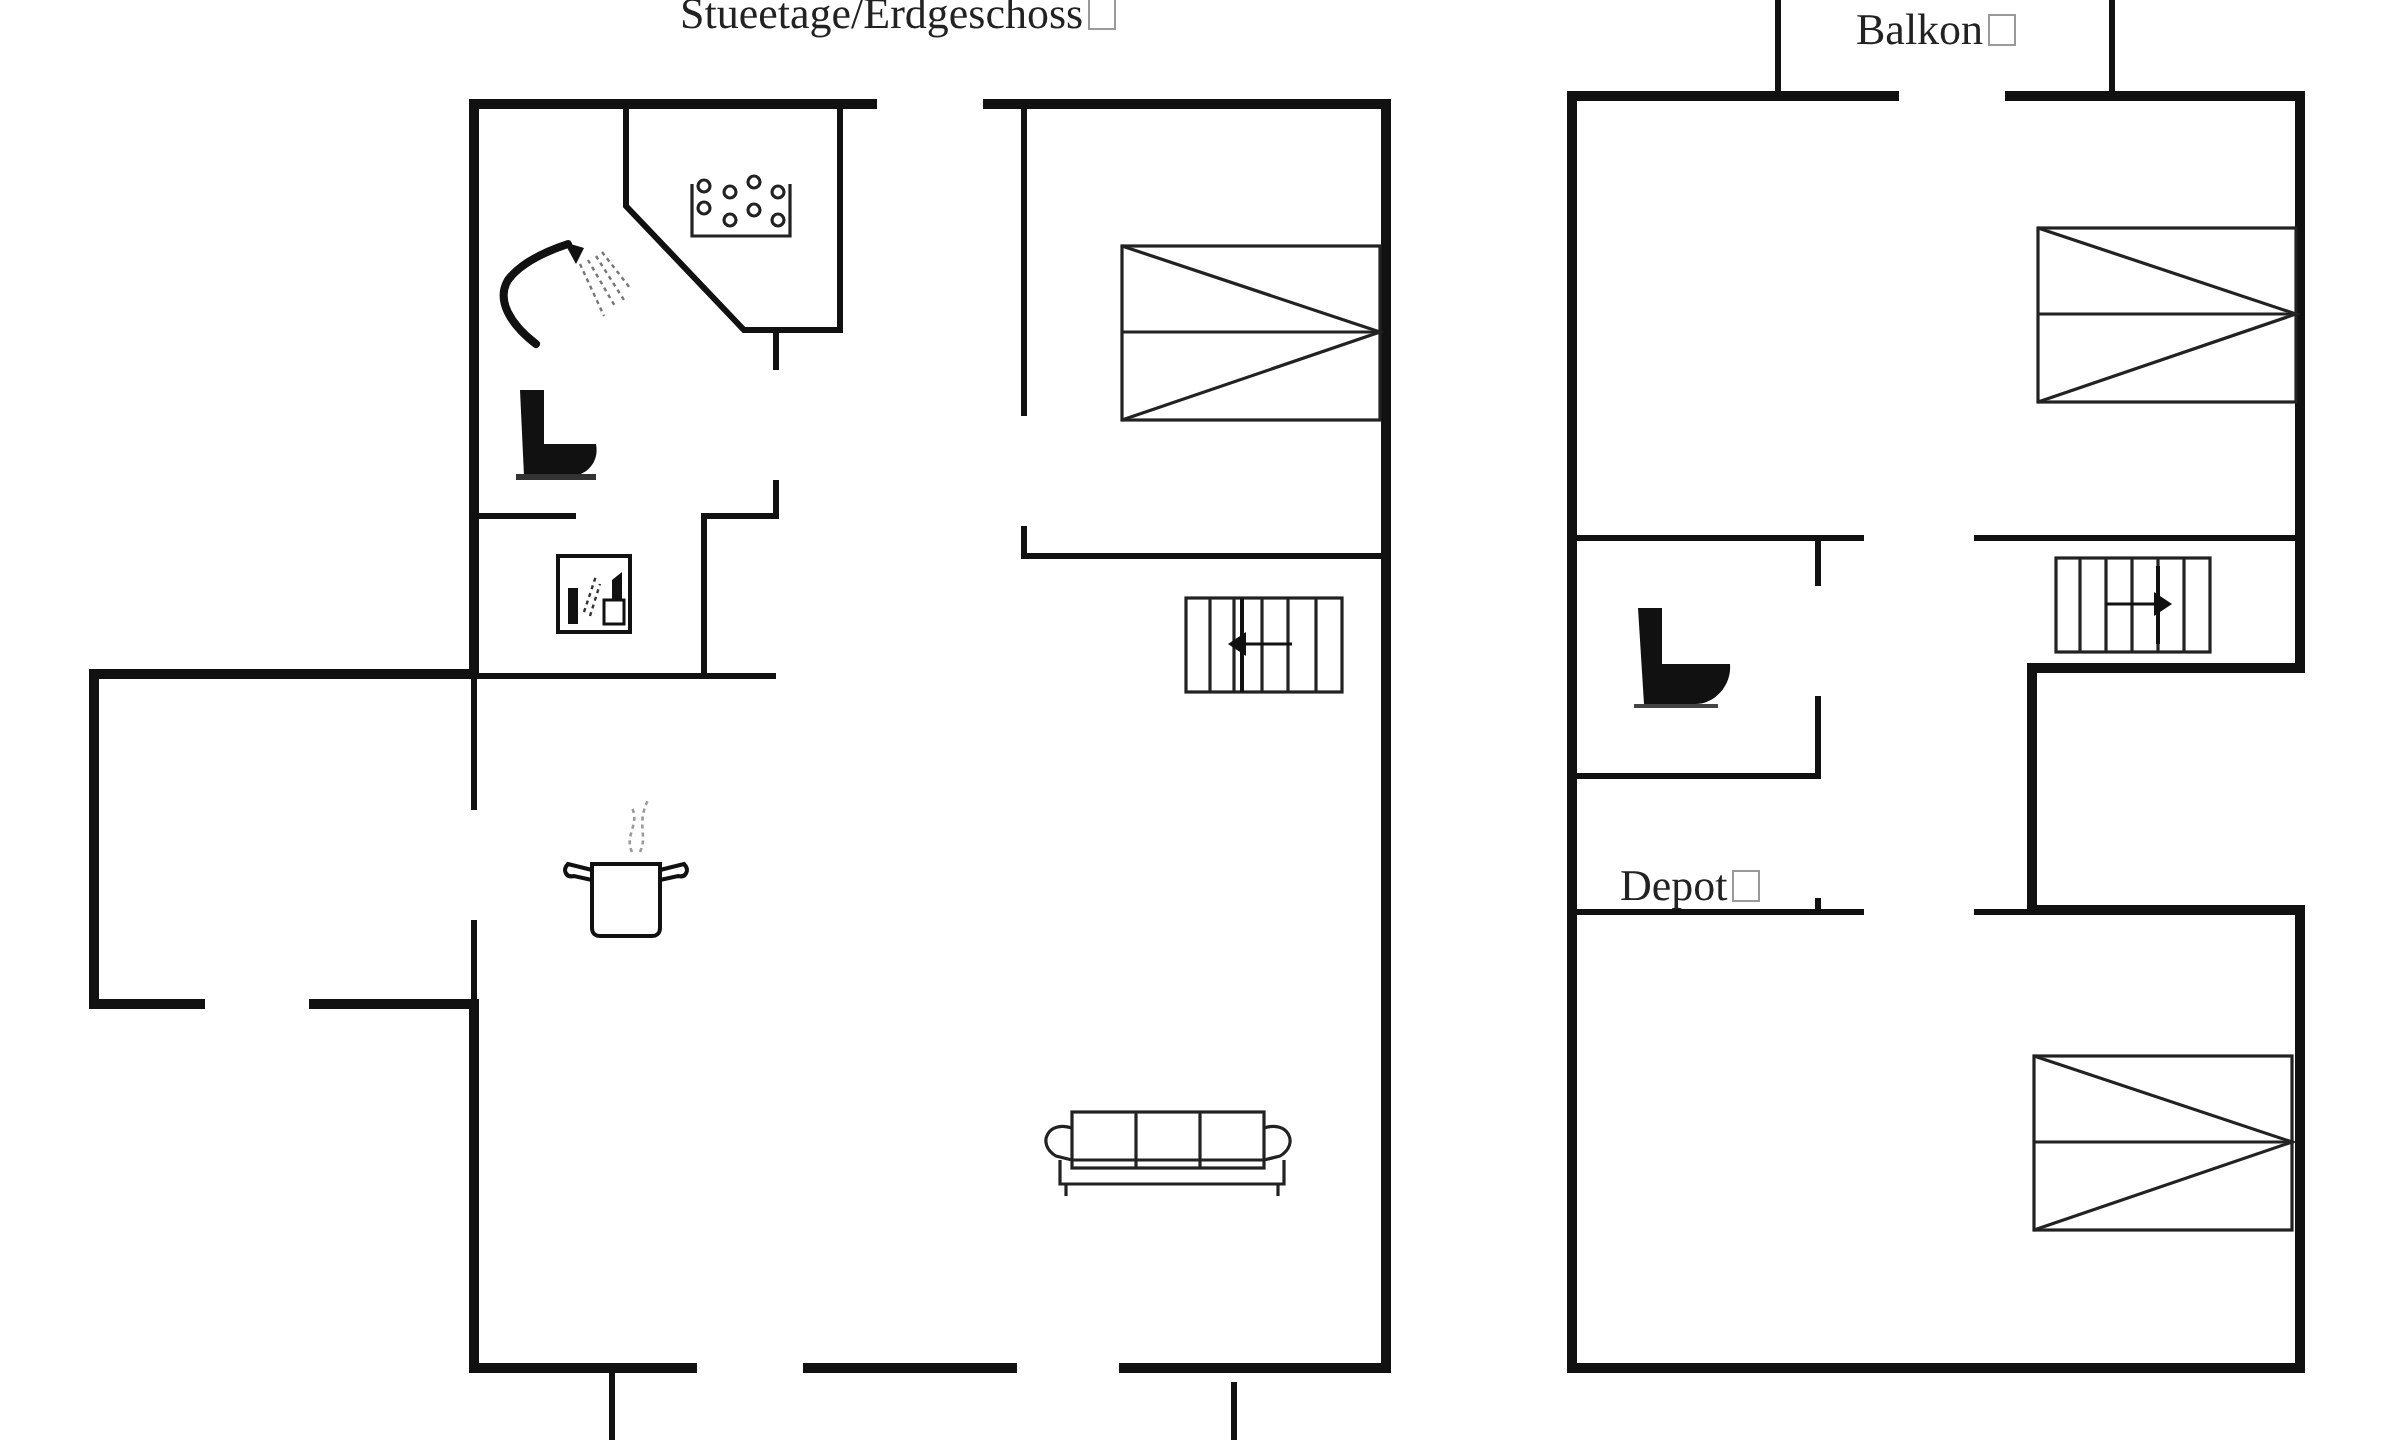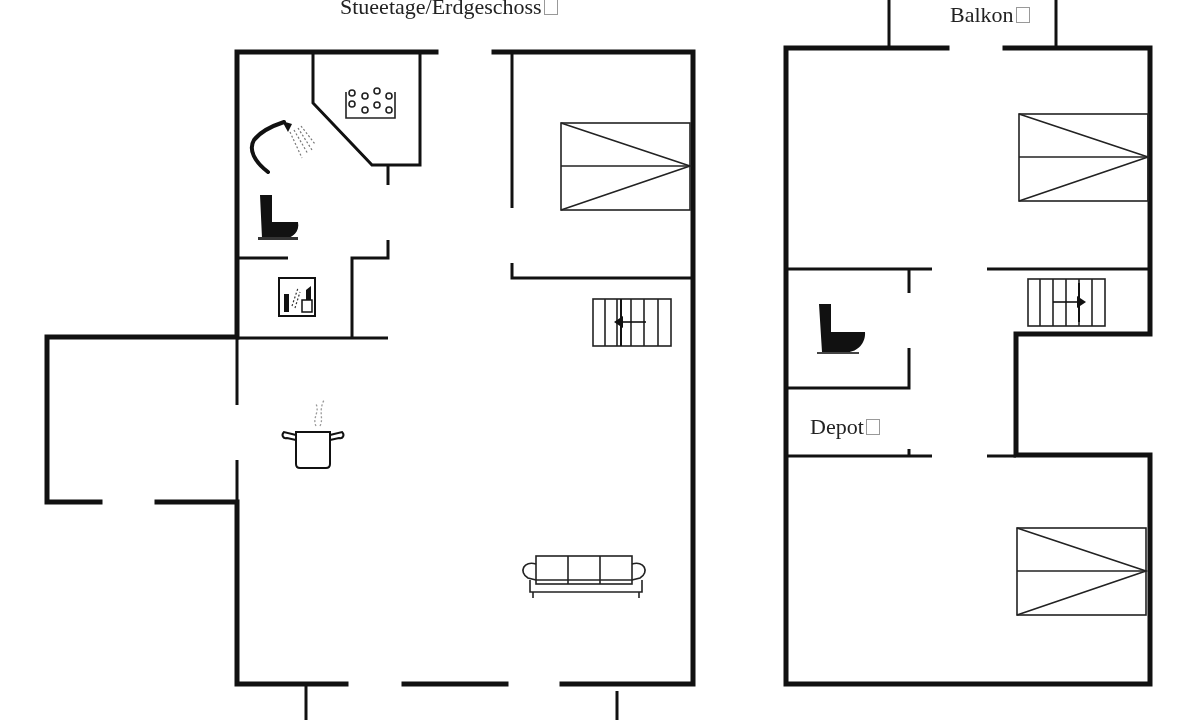--- a/index.html
+++ b/index.html
@@ -20,24 +20,24 @@
       display: inline-block; width: 12px; height: 14px;
       border: 1px solid #999; margin-left: 2px; vertical-align: -1px;
     }
   </style>
 </head>
 <body>
 
 <div class="label" style="left:340px; top:-4px;">
   <span>Stueetage/Erdgeschoss</span><span class="glyph-box"></span>
 </div>
-<div class="label" style="left:928px; top:4px;margin-left:22px;">
+<div class="label" style="left:928px; top:4px;">
   <span>Balkon</span><span class="glyph-box"></span>
 </div>
-<div class="label" style="left:810px; top:416px;">
+<div class="label" style="left:810px; top:432px;">
   <span>Depot</span><span class="glyph-box"></span>
 </div>
 
 <svg class="plan" viewBox="0 0 1200 720" xmlns="http://www.w3.org/2000/svg">
 
   <g>
 
     <g>
       <polyline class="wall" points="436,52 237,52 237,337 47,337 47,502 100,502"></polyline>
       <polyline class="wall" points="157,502 237,502 237,684 346,684"></polyline>

